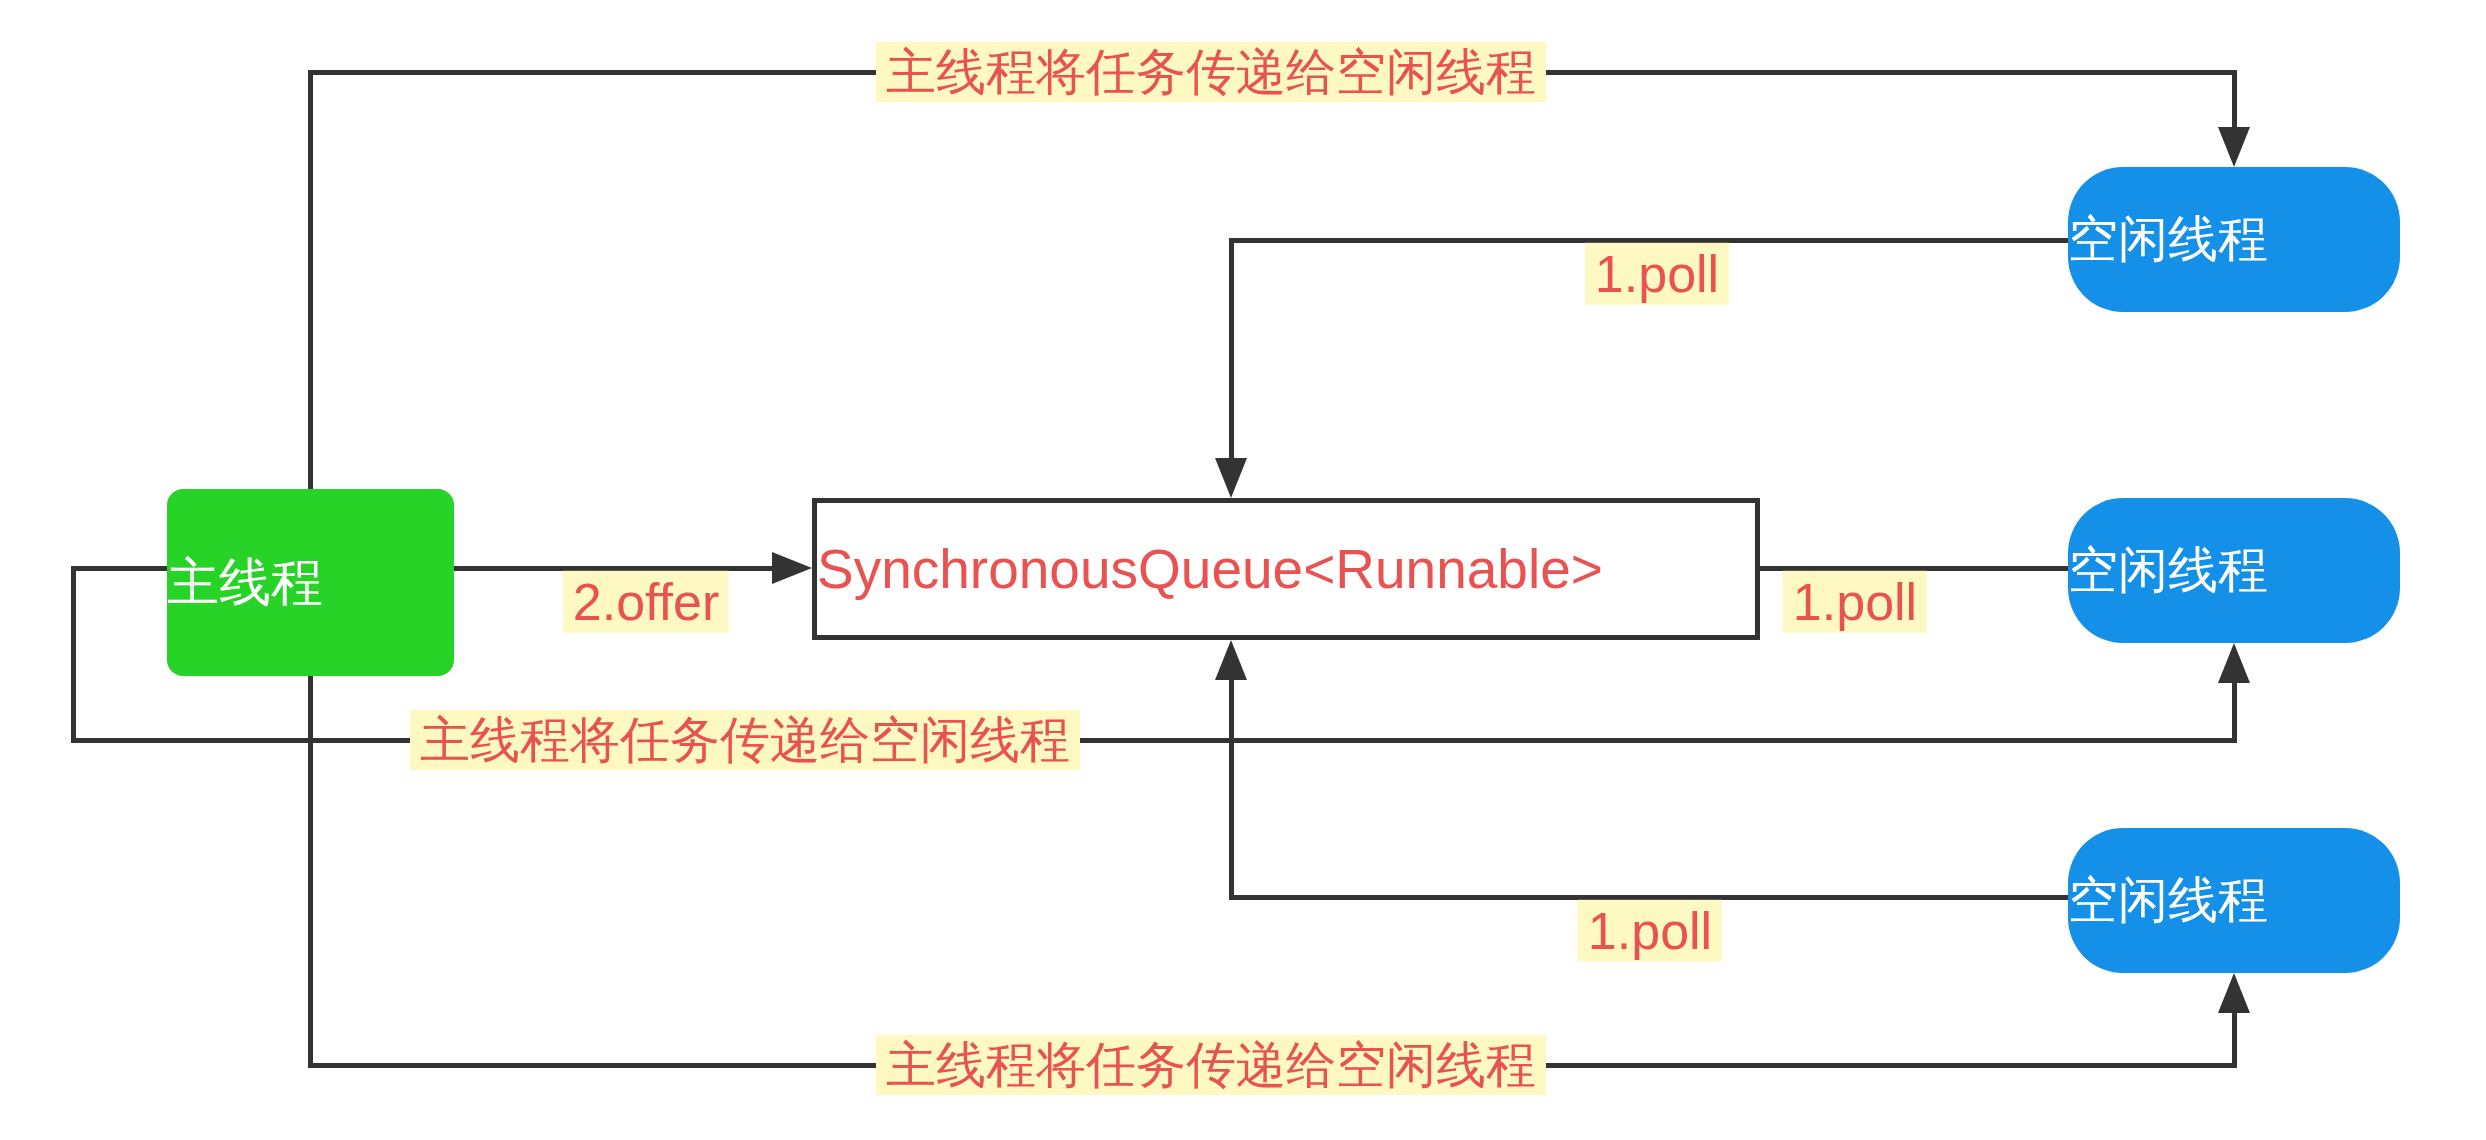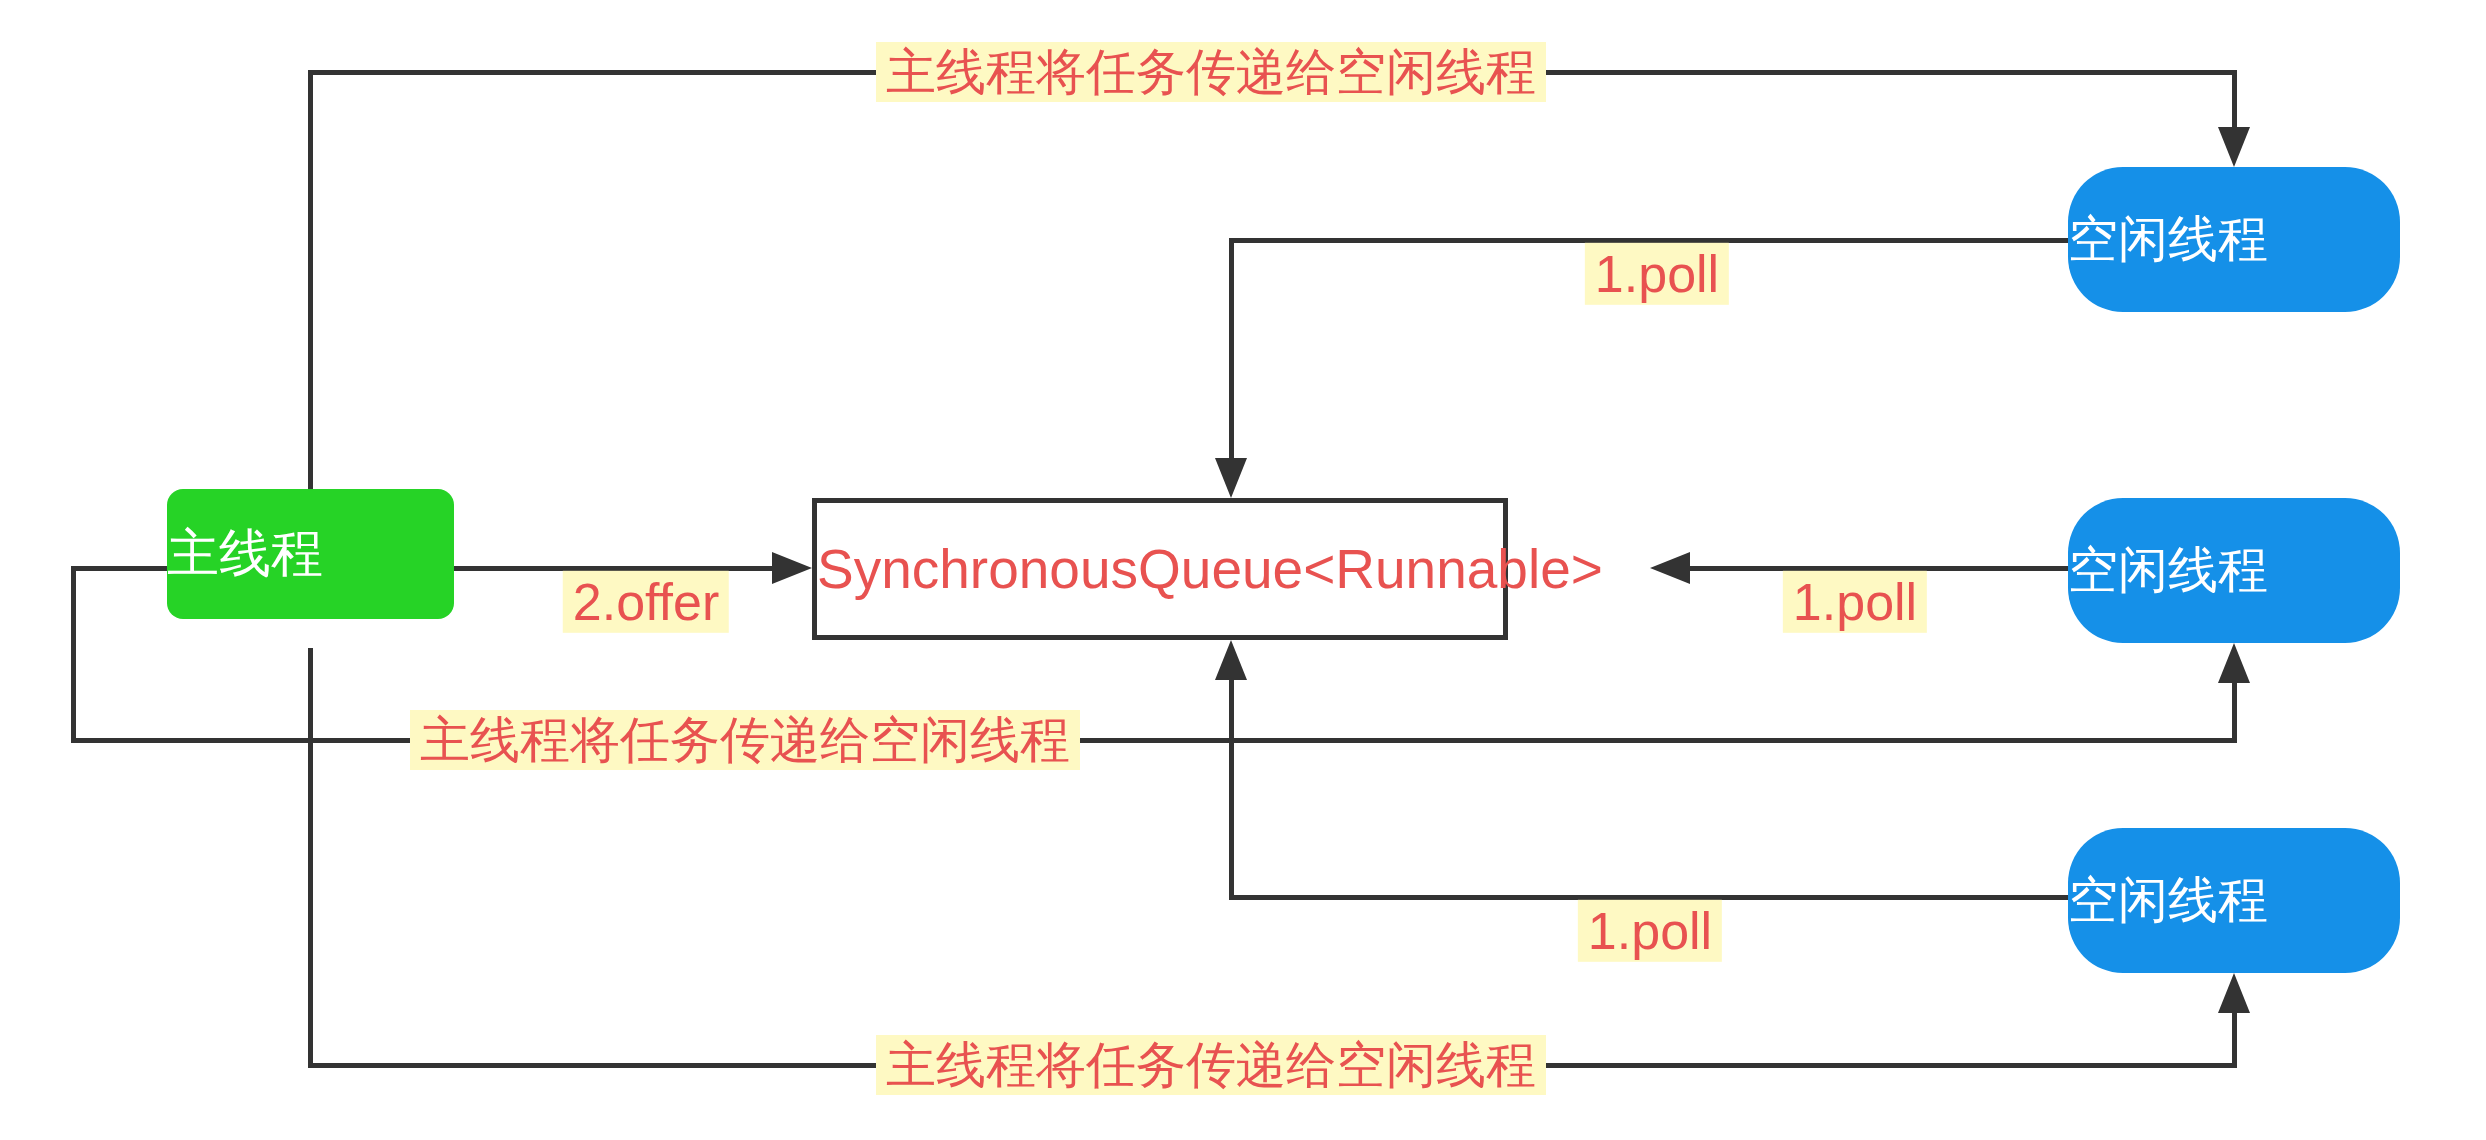--- a/index.html
+++ b/index.html
@@ -109,25 +109,25 @@
   <div class="arrow up" style="left:2218px; top:973px;"></div>
 
   <div class="edge-label" style="left:1211px; top:72px;">主线程将任务传递给空闲线程</div>
   <div class="edge-label en" style="left:1657px; top:240px;">1.poll</div>
   <div class="edge-label en" style="left:646px; top:568px;">2.offer</div>
   <div class="edge-label en" style="left:1855px; top:568px;">1.poll</div>
   <div class="edge-label" style="left:745px; top:740px;">主线程将任务传递给空闲线程</div>
   <div class="edge-label en" style="left:1650px; top:897px;">1.poll</div>
   <div class="edge-label" style="left:1211px; top:1065px;">主线程将任务传递给空闲线程</div>
 
-  <div class="node node-green" style="left:167px; top:489px; width:287px; height:130px;font-family:Liberation Mono, monospace;">
+  <div class="node node-green" style="left:167px; top:489px; width:287px; height:187px;font-family:Liberation Mono, monospace;">
     <span>主线程</span>
   </div>
 
-  <div class="node node-queue" style="left:812px; top:498px; width:696px; height:142px;">
+  <div class="node node-queue" style="left:812px; top:498px; width:948px; height:142px;">
     <span>SynchronousQueue&lt;Runnable&gt;</span>
   </div>
 
   <div class="node node-blue" style="left:2068px; top:167px; width:332px; height:145px;">
     <span>空闲线程</span>
   </div>
 
   <div class="node node-blue" style="left:2068px; top:498px; width:332px; height:145px;">
     <span>空闲线程</span>
   </div>

